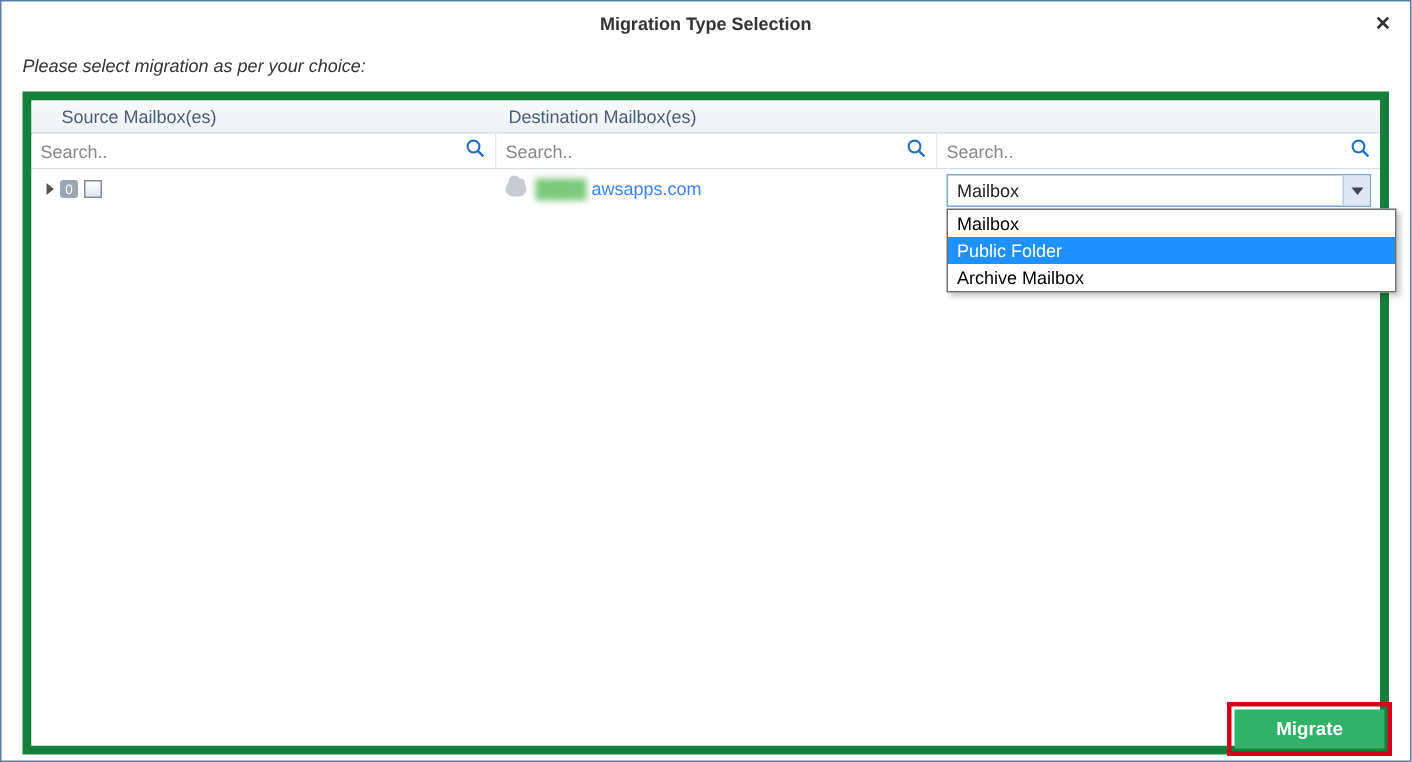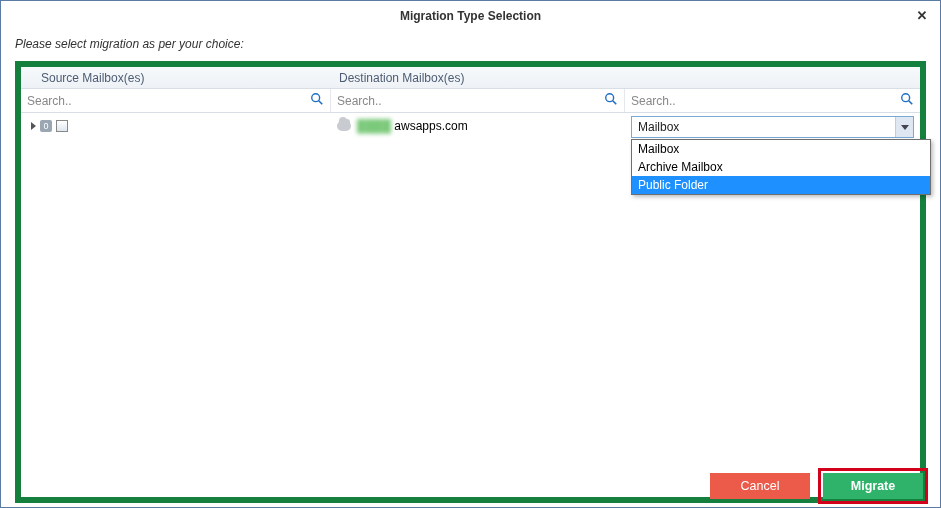--- a/index.html
+++ b/index.html
@@ -130,21 +130,21 @@
     width:294px;display:flex;align-items:center;gap:6px;
     padding-left:6px;font-size:12px;
   }
   .cloud{
     width:14px;height:10px;background:#c8ccd0;border-radius:6px;
     position:relative;display:inline-block;
   }
   .cloud:before{content:"";position:absolute;width:8px;height:8px;background:#c8ccd0;border-radius:50%;left:2px;top:-4px;}
   .cloud:after{content:"";position:absolute;width:6px;height:6px;background:#c8ccd0;border-radius:50%;left:7px;top:-2px;}
   .blur-text{color:#7bc97b;filter:blur(2px);}
-  .green-text{color:#000000;margin-top:48px;}
+  .green-text{color:#3b82f6;margin-top:48px;}
   .to-dest{
     flex:1;padding:0 6px;
   }
   .select-box{
     border:1px solid #7aa9d6;height:22px;width:100%;
     display:flex;align-items:center;justify-content:space-between;
     padding-left:6px;font-size:12px;color:#222;
     background:#fff;margin-top:2px;cursor:pointer;
   }
   .select-arrow{
@@ -243,24 +243,23 @@
           <span>Mailbox</span>
           <div class="select-arrow">
               <span></span>
             </div>
         </div>
       </div>
     </div>
 
     <div class="dropdown">
       <div class="opt">Mailbox</div>
+      <div class="opt sel">Public Folder</div>
       <div class="opt">Archive Mailbox</div>
-      <div class="opt sel">Public Folder</div>
     </div>
   </div>
 </div>
 
 <div class="footer">
-  <button class="btn cancel">Cancel</button>
   <span class="migrate-highlight">
     <button class="btn migrate">Migrate</button>
   </span>
 </div>
 
 </body></html>

